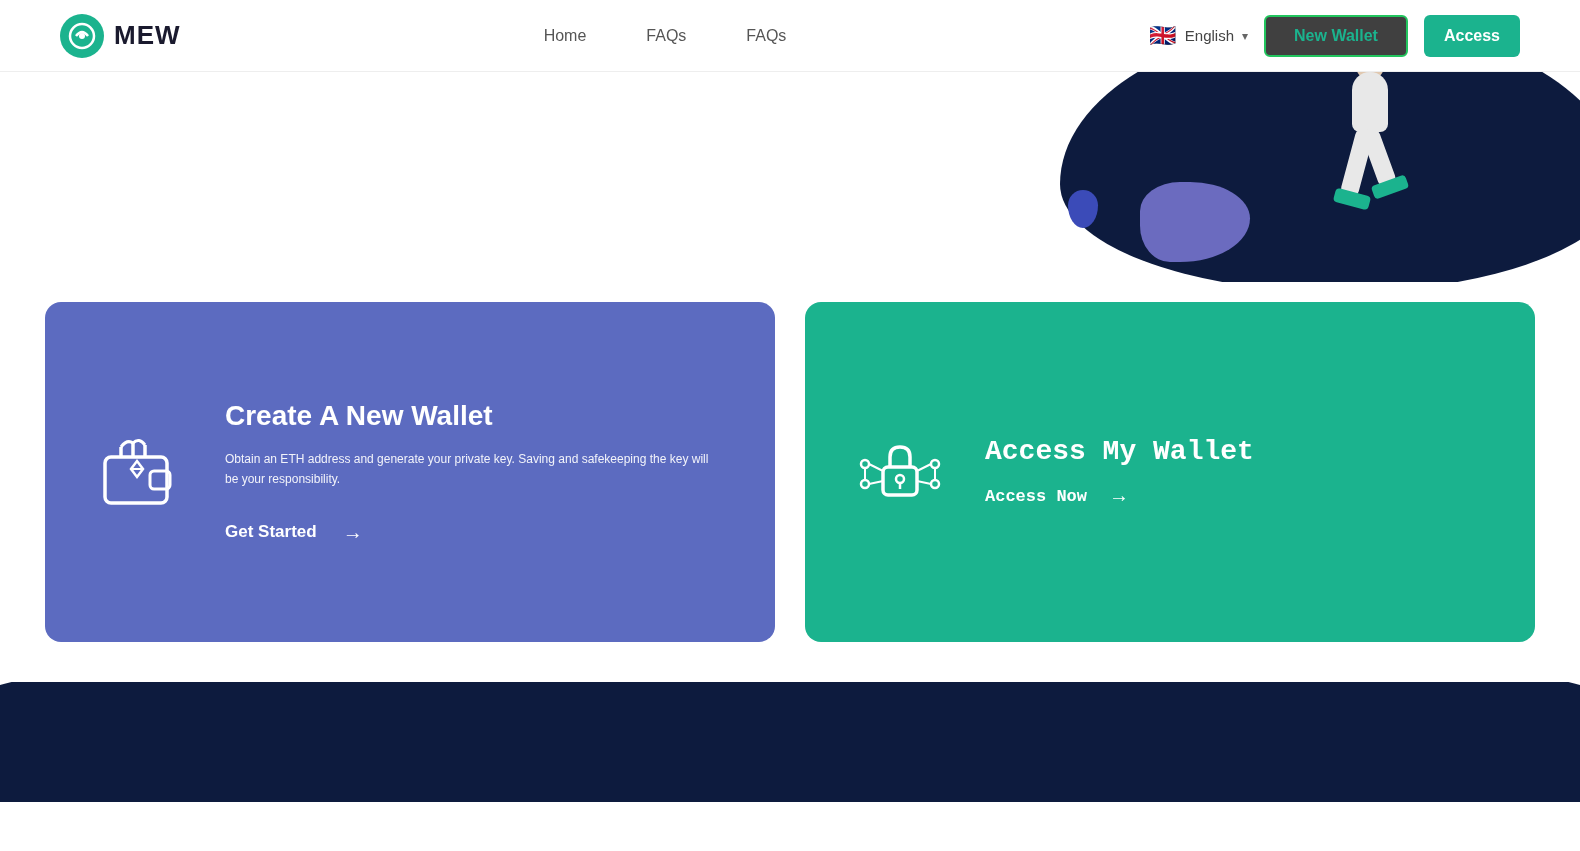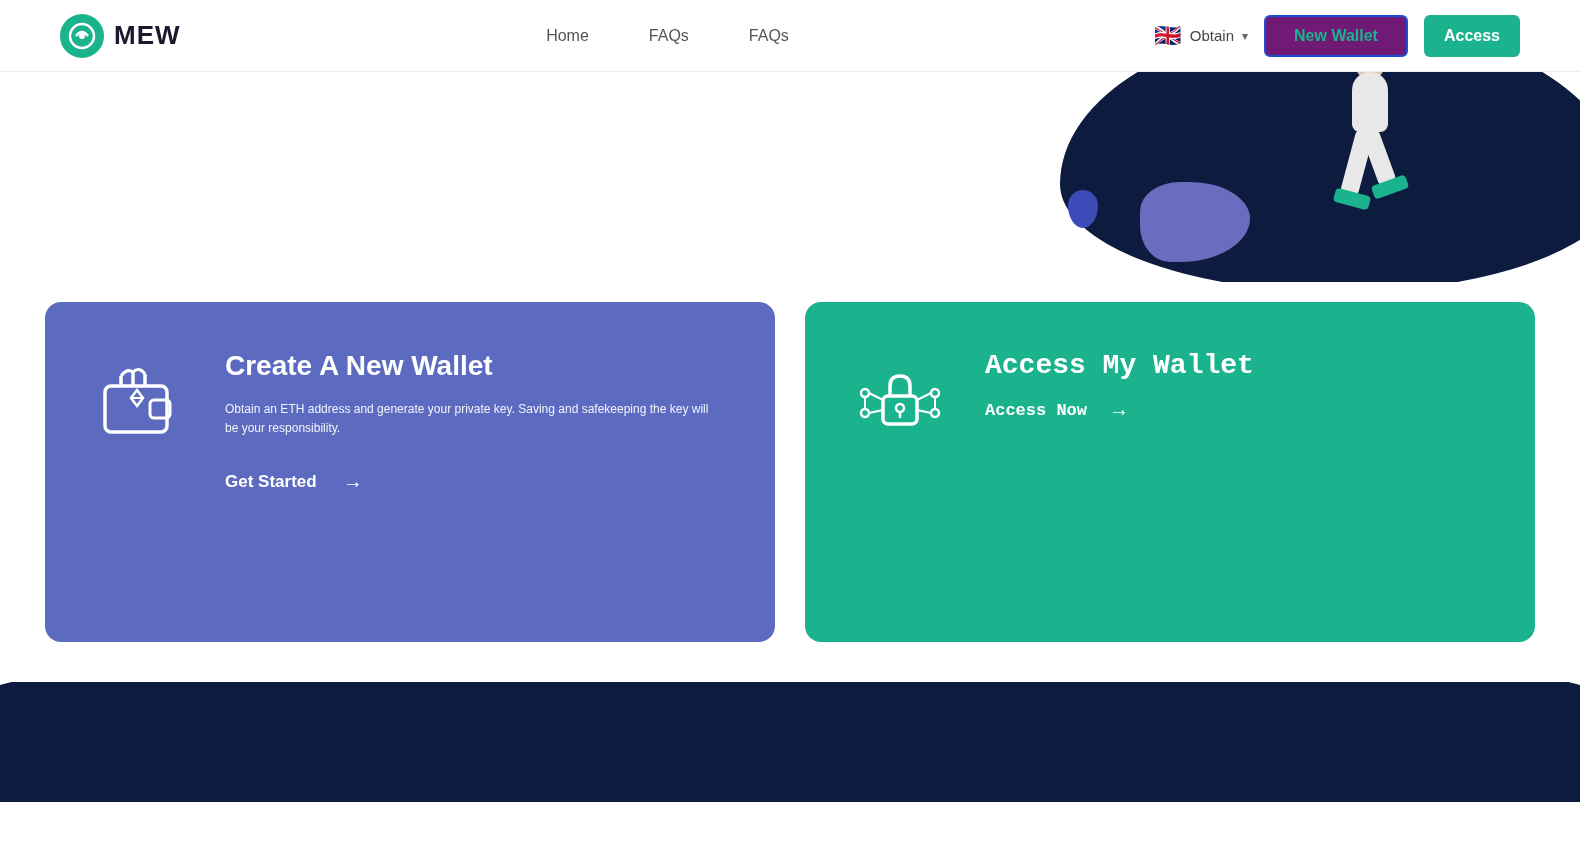--- a/index.html
+++ b/index.html
@@ -49,22 +49,22 @@
       align-items: center;
       gap: 16px;
     }
     .lang-btn {
       display: flex; align-items: center; gap: 8px;
       font-size: 15px; color: #444; cursor: pointer; background: none; border: none;
     }
     .flag { font-size: 22px; }
     .chevron { font-size: 12px; color: #666; }
     .btn-new-wallet {
-      border: 2px solid #1d4ed8;
-      background: #701a75;
+      border: 2px solid #22c55e;
+      background: #404040;
       color: #1bb38e;
       padding: 10px 28px;
       border-radius: 6px;
       font-size: 16px;
       font-weight: 600;
       cursor: pointer;
     }
     .btn-access {
       background: #1bb38e;
       color: #fff;
@@ -170,21 +170,21 @@
       display: flex;
       gap: 0;
       padding: 0 40px 0 40px;
       background: #fff;
       margin-top: 20px;
       justify-content: center;
       gap: 30px;
     }
     .card {
       display: flex;
-      align-items: flex-start;
+      align-items: center;
       gap: 30px;
       border-radius: 16px;
       padding: 48px 50px;
       flex: 1;
       max-width: 730px;
       min-height: 340px;
     }
     .card-new-wallet {
       background: #5c6bc0;
     }
@@ -263,21 +263,21 @@
 
   <ul class="nav-links">
     <li><a href="#">Home</a></li>
     <li><a href="#">FAQs</a></li>
     <li><a href="#">FAQs</a></li>
   </ul>
 
   <div class="nav-right">
     <button class="lang-btn">
       <span class="flag">🇬🇧</span>
-      <span>Obtain</span>
+      <span>English</span>
       <span class="chevron">▾</span>
     </button>
     <button class="btn-new-wallet">New Wallet</button>
     <button class="btn-access">Access</button>
   </div>
 </nav>
 
 <div class="hero-area">
   <div class="hero-illustration">
     <div class="dark-half-circle"></div>

